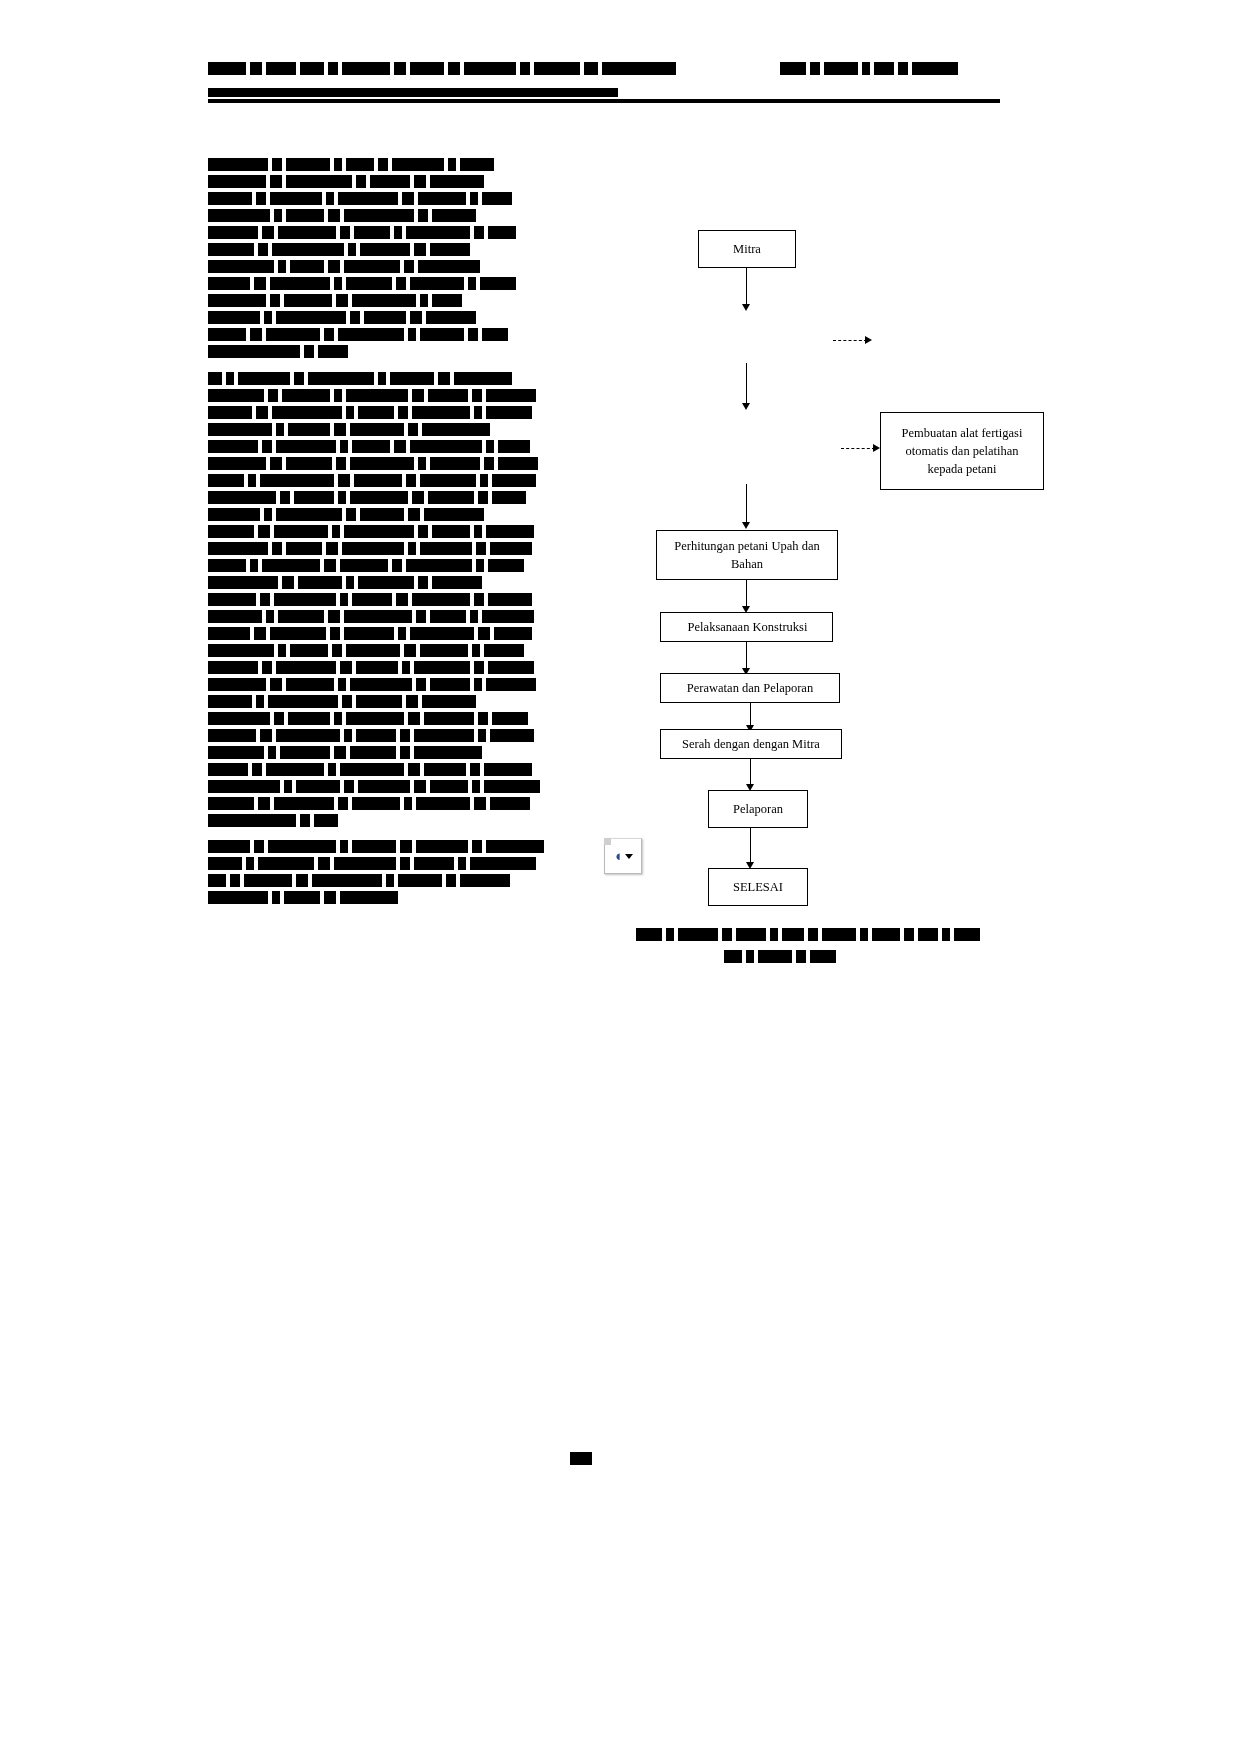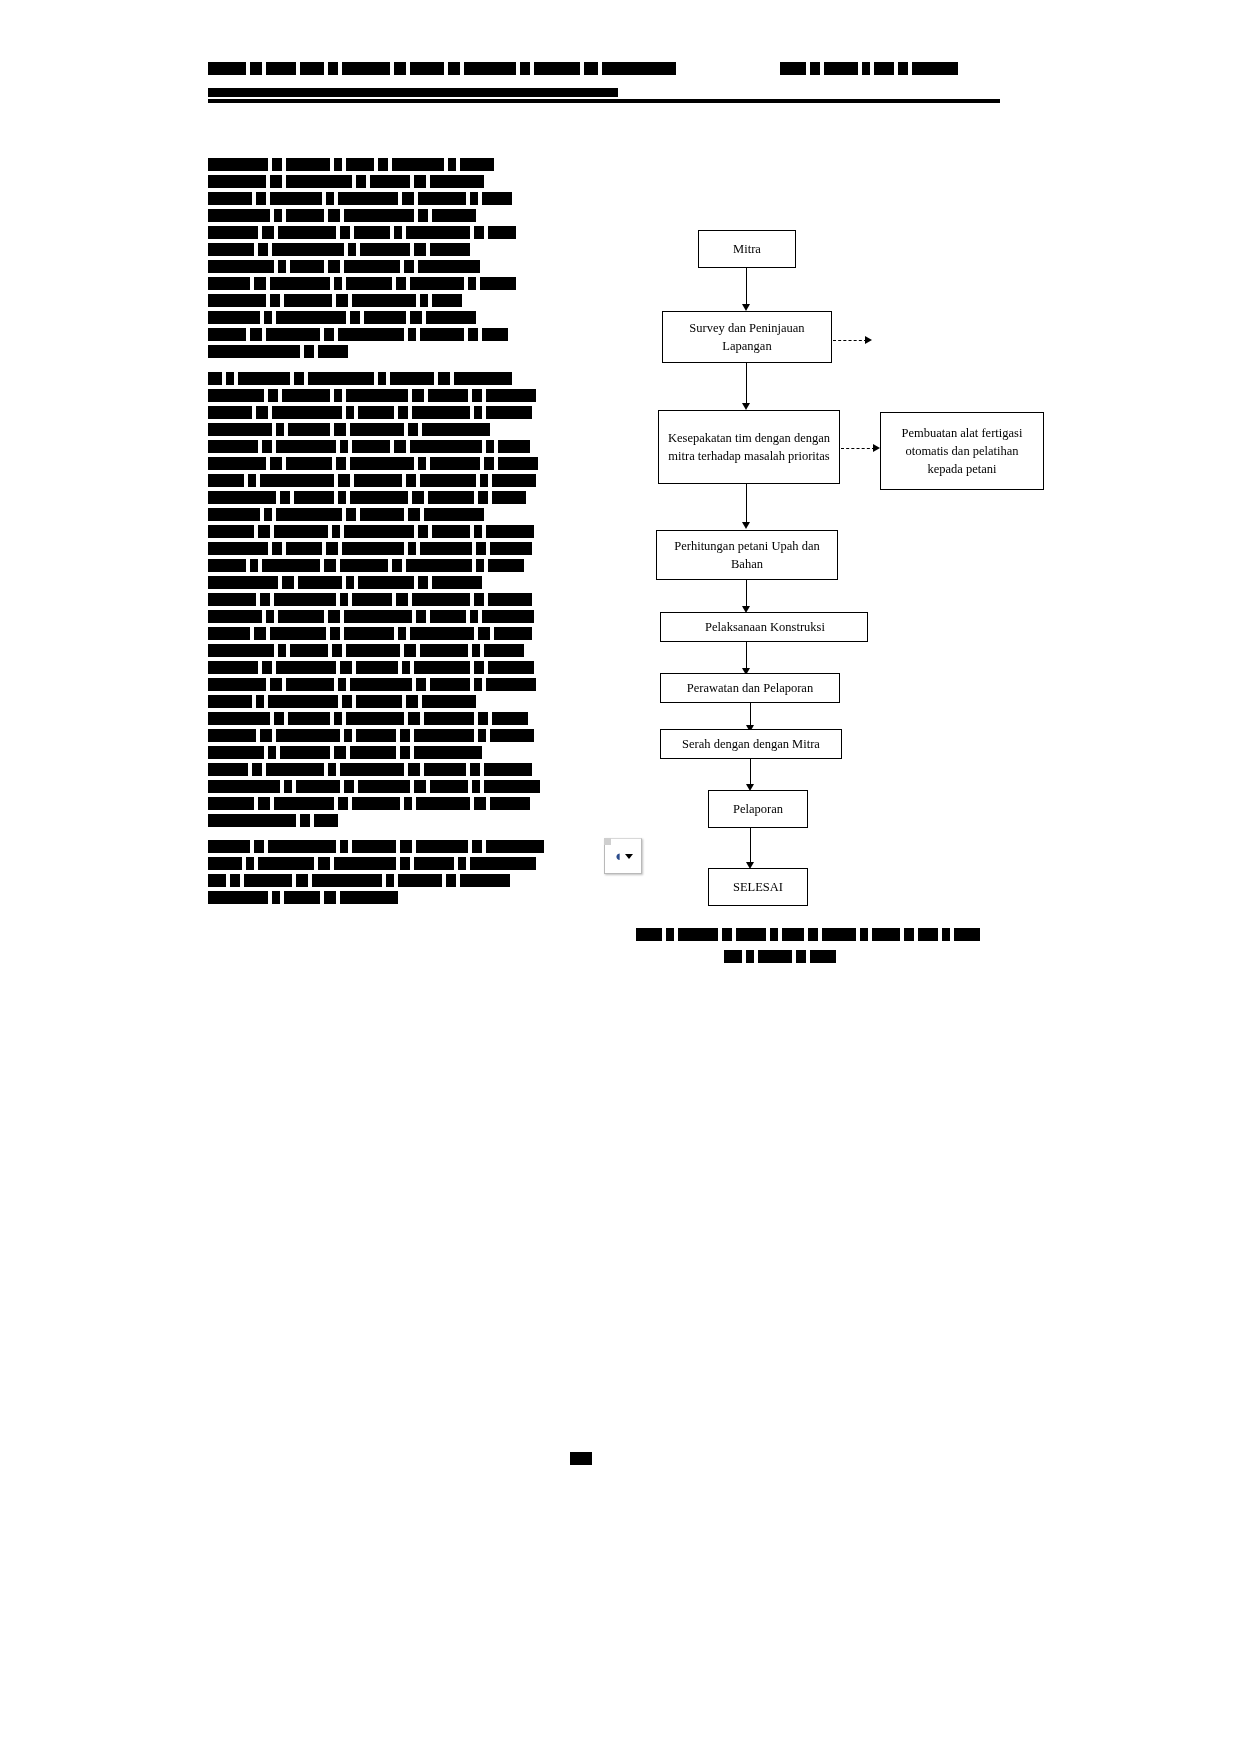--- a/index.html
+++ b/index.html
@@ -123,42 +123,40 @@
       <div class="rline"><i style="width: 18px;"></i><i style="width: 10px;"></i><i style="width: 48px;"></i><i style="width: 12px;"></i><i style="width: 70px;"></i><i style="width: 8px;"></i><i style="width: 44px;"></i><i style="width: 10px;"></i><i style="width: 50px;"></i></div>
       <div class="rline"><i style="width: 60px;"></i><i style="width: 8px;"></i><i style="width: 36px;"></i><i style="width: 12px;"></i><i style="width: 58px;"></i></div>
     </div>
 
   <div class="flow">
 
     <div class="node" style="left:98px;top:30px;width:98px;height:38px;">Mitra</div>
     <div class="conn" style="left:146px;top:68px;height:40px;"></div>
     <div class="arrow-d" style="left:142px;top:104px;"></div>
 
-    <div class="node thick" style="left:62px;top:111px;width:170px;height:52px;">Survey dan Peninjauan Lapangan</div>
     <div class="dashline" style="left:233px;top:140px;width:34px;"></div>
     <div class="arrow-r" style="left:265px;top:136px;"></div>
 
 
     <div class="conn" style="left:146px;top:163px;height:44px;"></div>
     <div class="arrow-d" style="left:142px;top:203px;"></div>
 
-    <div class="node thick" style="left:58px;top:210px;width:182px;height:74px;">Kesepakatan tim dengan dengan mitra terhadap masalah prioritas</div>
     <div class="dashline" style="left:241px;top:248px;width:34px;"></div>
     <div class="arrow-r" style="left:273px;top:244px;"></div>
 
     <div class="node" style="left:280px;top:212px;width:164px;height:78px;">Pembuatan alat fertigasi otomatis dan pelatihan kepada petani</div>
 
     <div class="conn" style="left:146px;top:284px;height:42px;"></div>
     <div class="arrow-d" style="left:142px;top:322px;"></div>
 
     <div class="node" style="left:56px;top:330px;width:182px;height:50px;">Perhitungan petani Upah dan Bahan</div>
     <div class="conn" style="left:146px;top:380px;height:30px;"></div>
     <div class="arrow-d" style="left:142px;top:406px;"></div>
 
-    <div class="node thick" style="left:60px;top:412px;width:208px;height:30px;padding-left:8px;">Pelaksanaan Konstruksi</div>
+    <div class="node thick" style="left:60px;top:412px;width:173px;height:30px;padding-left:8px;">Pelaksanaan Konstruksi</div>
     <div class="conn" style="left:146px;top:442px;height:30px;"></div>
     <div class="arrow-d" style="left:142px;top:468px;"></div>
 
     <div class="node thick" style="left:60px;top:473px;width:180px;height:30px;">Perawatan dan Pelaporan</div>
     <div class="conn" style="left:150px;top:503px;height:26px;"></div>
     <div class="arrow-d" style="left:146px;top:525px;"></div>
 
     <div class="node" style="left:60px;top:529px;width:182px;height:30px;">Serah dengan dengan Mitra</div>
     <div class="conn" style="left:150px;top:559px;height:29px;"></div>
     <div class="arrow-d" style="left:146px;top:584px;"></div>

